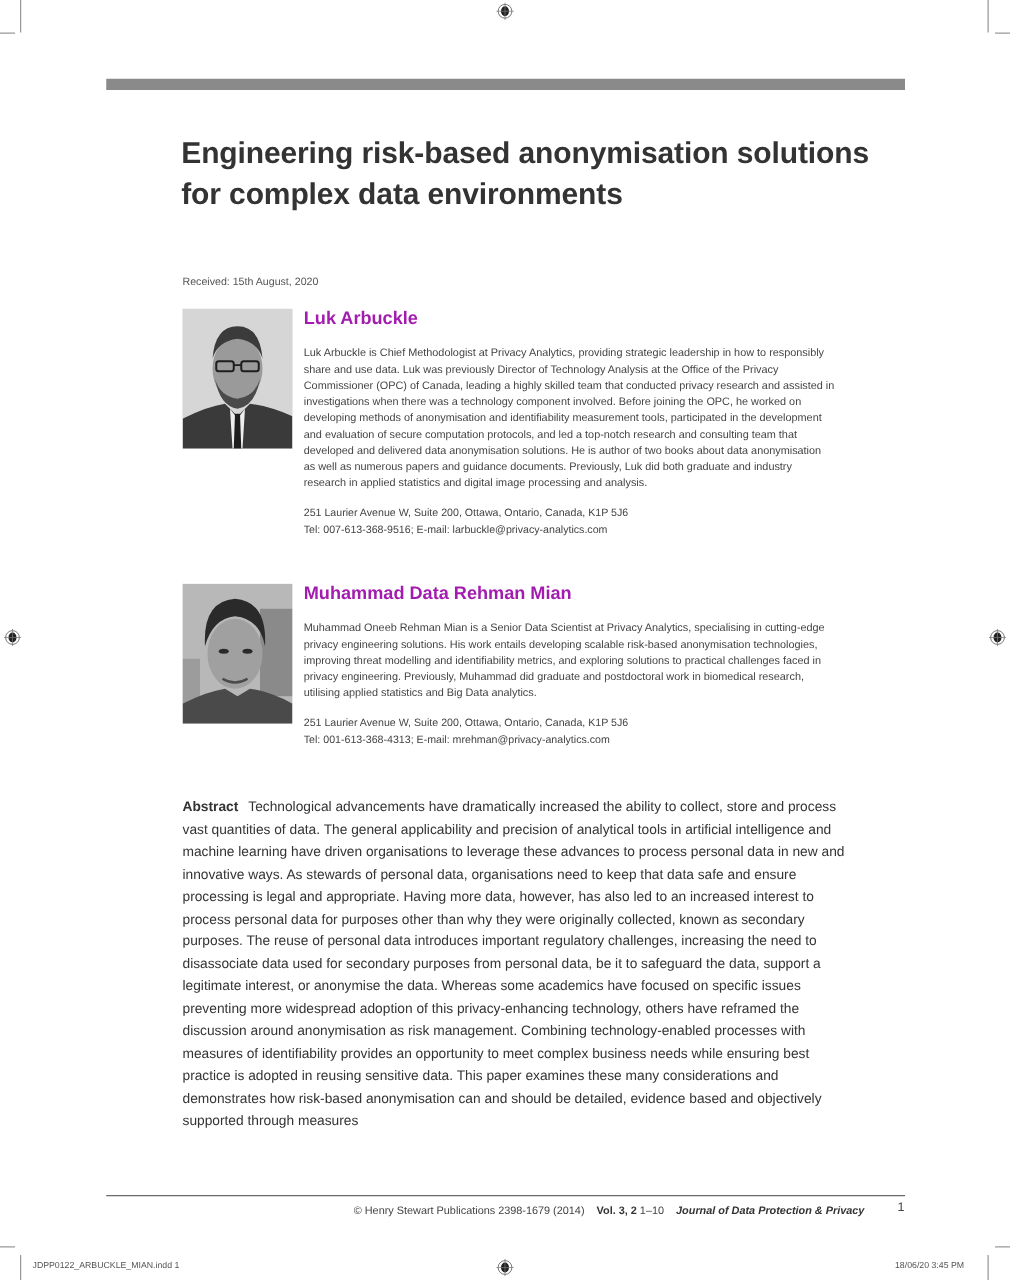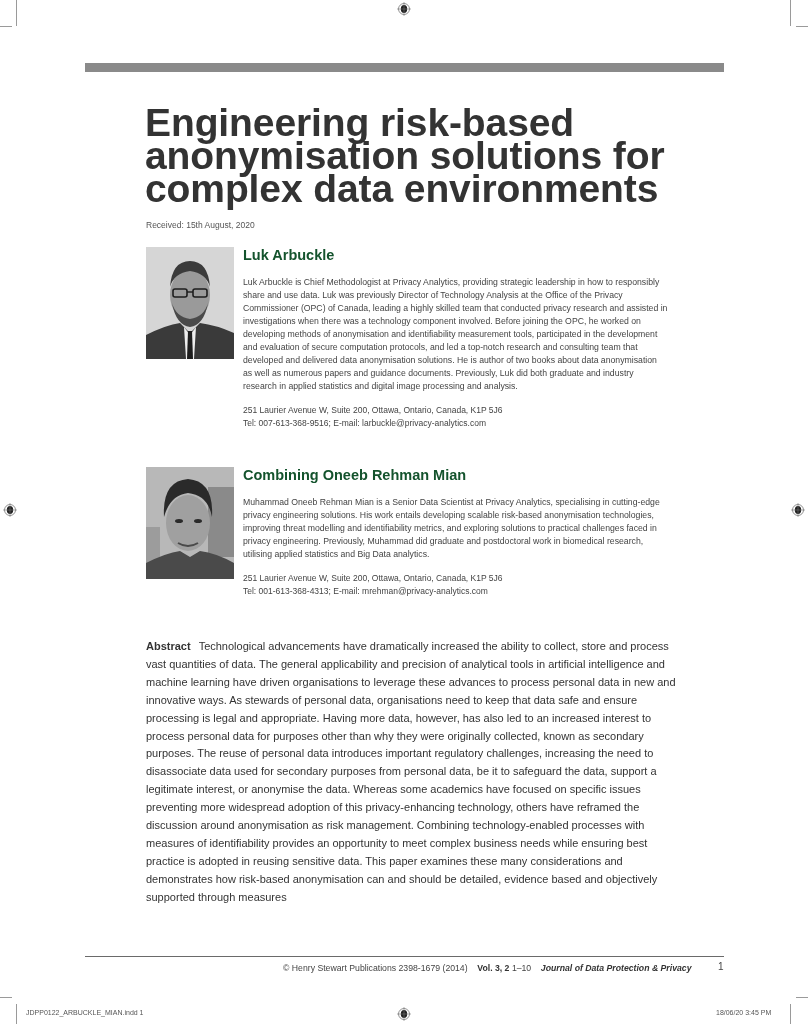--- a/index.html
+++ b/index.html
@@ -2,25 +2,25 @@
 <html><head>
 <meta charset="utf-8">
 <style>
   html, body { margin: 0; padding: 0; background: #ffffff; }
   body { width: 808px; height: 1024px; position: relative; overflow: hidden;
          font-family: "Liberation Sans", sans-serif; color: #2b2b2b; }
   .crop { position: absolute; background: #9a9a9a; }
   .reg { position: absolute; width: 14px; height: 14px; }
   .top-bar { position: absolute; left: 85px; top: 63px; width: 639px; height: 9px; background: #8a8a8a; }
   .title { position: absolute; left: 145px; top: 106px; width: 560px; margin: 0;
-           font-size: 39px; line-height: 33px; font-weight: bold; color: #333333; letter-spacing: -0.1px; }
+           font-size: 24px; line-height: 33px; font-weight: bold; color: #333333; letter-spacing: -0.1px; }
   .received { position: absolute; left: 146px; top: 220px; font-size: 8.5px; color: #555555; }
   .photo { position: absolute; left: 146px; width: 88px; height: 112px; background: #d8d8d8; overflow: hidden; }
   .author { position: absolute; left: 243px; width: 425px; }
-  .author-name { font-size: 14.5px; font-weight: bold; color: #14532d; line-height: 17px; margin: 0; }
+  .author-name { font-size: 14.5px; font-weight: bold; color: #a21caf; line-height: 17px; margin: 0; }
   .author-role { font-size: 8.7px; color: #555555; margin: 2px 0 0 0; line-height: 12px; }
   .author-bio { font-size: 8.7px; color: #444444; line-height: 13px; margin: 12px 0 0 0; }
   .author-addr { font-size: 8.5px; color: #444444; line-height: 13px; margin: 11px 0 0 0; }
   .abstract { position: absolute; left: 146px; top: 638px; width: 532px; margin: 0;
               font-size: 11px; line-height: 17.9px; color: #333333; }
   .abstract .label { font-weight: bold; margin-right: 8px; }
   .footer-rule { position: absolute; left: 85px; top: 956px; width: 639px; height: 1px; background: #6a6a6a; }
   .footer { position: absolute; top: 963px; font-size: 8.7px; color: #444444; white-space: nowrap; }
   .footer b { color: #333333; }
   .slug { position: absolute; top: 1009px; font-size: 7px; color: #555555; white-space: nowrap; }
@@ -97,21 +97,21 @@
     <rect x="0" y="60" width="14" height="40" fill="#9c9c9c"></rect>
     <path d="M0 112 L0 96 Q20 86 34 84 L44 90 L54 84 Q70 86 88 96 L88 112 Z" fill="#4a4a4a"></path>
     <ellipse cx="42" cy="56" rx="22" ry="28" fill="#a0a0a0"></ellipse>
     <path d="M18 50 Q16 14 42 12 Q68 14 66 50 Q62 28 42 26 Q24 28 18 50 Z" fill="#2a2a2a"></path>
     <ellipse cx="33" cy="54" rx="4" ry="2" fill="#2a2a2a"></ellipse>
     <ellipse cx="52" cy="54" rx="4" ry="2" fill="#2a2a2a"></ellipse>
     <path d="M32 76 Q42 82 52 76" fill="none" stroke="#4a4a4a" stroke-width="2"></path>
   </svg>
 </div>
 <div class="author" style="top:467px;">
-  <p class="author-name">Combining Oneeb Rehman Mian</p>
+  <p class="author-name">Muhammad Data Rehman Mian</p>
   <p class="author-bio">Muhammad Oneeb Rehman Mian is a Senior Data Scientist at Privacy Analytics, specialising in cutting-edge privacy engineering solutions. His work entails developing scalable risk-based anonymisation technologies, improving threat modelling and identifiability metrics, and exploring solutions to practical challenges faced in privacy engineering. Previously, Muhammad did graduate and postdoctoral work in biomedical research, utilising applied statistics and Big Data analytics.</p>
   <p class="author-addr">
     <span>251 Laurier Avenue W, Suite 200, Ottawa, Ontario, Canada, K1P 5J6</span><br>
     <span>Tel: 001-613-368-4313; E-mail: mrehman@privacy-analytics.com</span>
   </p>
 </div>
 
 <p class="abstract"><span class="label">Abstract</span><span>Technological advancements have dramatically increased the ability to collect, store and process vast quantities of data. The general applicability and precision of analytical tools in artificial intelligence and machine learning have driven organisations to leverage these advances to process personal data in new and innovative ways. As stewards of personal data, organisations need to keep that data safe and ensure processing is legal and appropriate. Having more data, however, has also led to an increased interest to process personal data for purposes other than why they were originally collected, known as secondary purposes. The reuse of personal data introduces important regulatory challenges, increasing the need to disassociate data used for secondary purposes from personal data, be it to safeguard the data, support a legitimate interest, or anonymise the data. Whereas some academics have focused on specific issues preventing more widespread adoption of this privacy-enhancing technology, others have reframed the discussion around anonymisation as risk management. Combining technology-enabled processes with measures of identifiability provides an opportunity to meet complex business needs while ensuring best practice is adopted in reusing sensitive data. This paper examines these many considerations and demonstrates how risk-based anonymisation can and should be detailed, evidence based and objectively supported through measures</span></p>
 
 <div class="footer-rule"></div>

